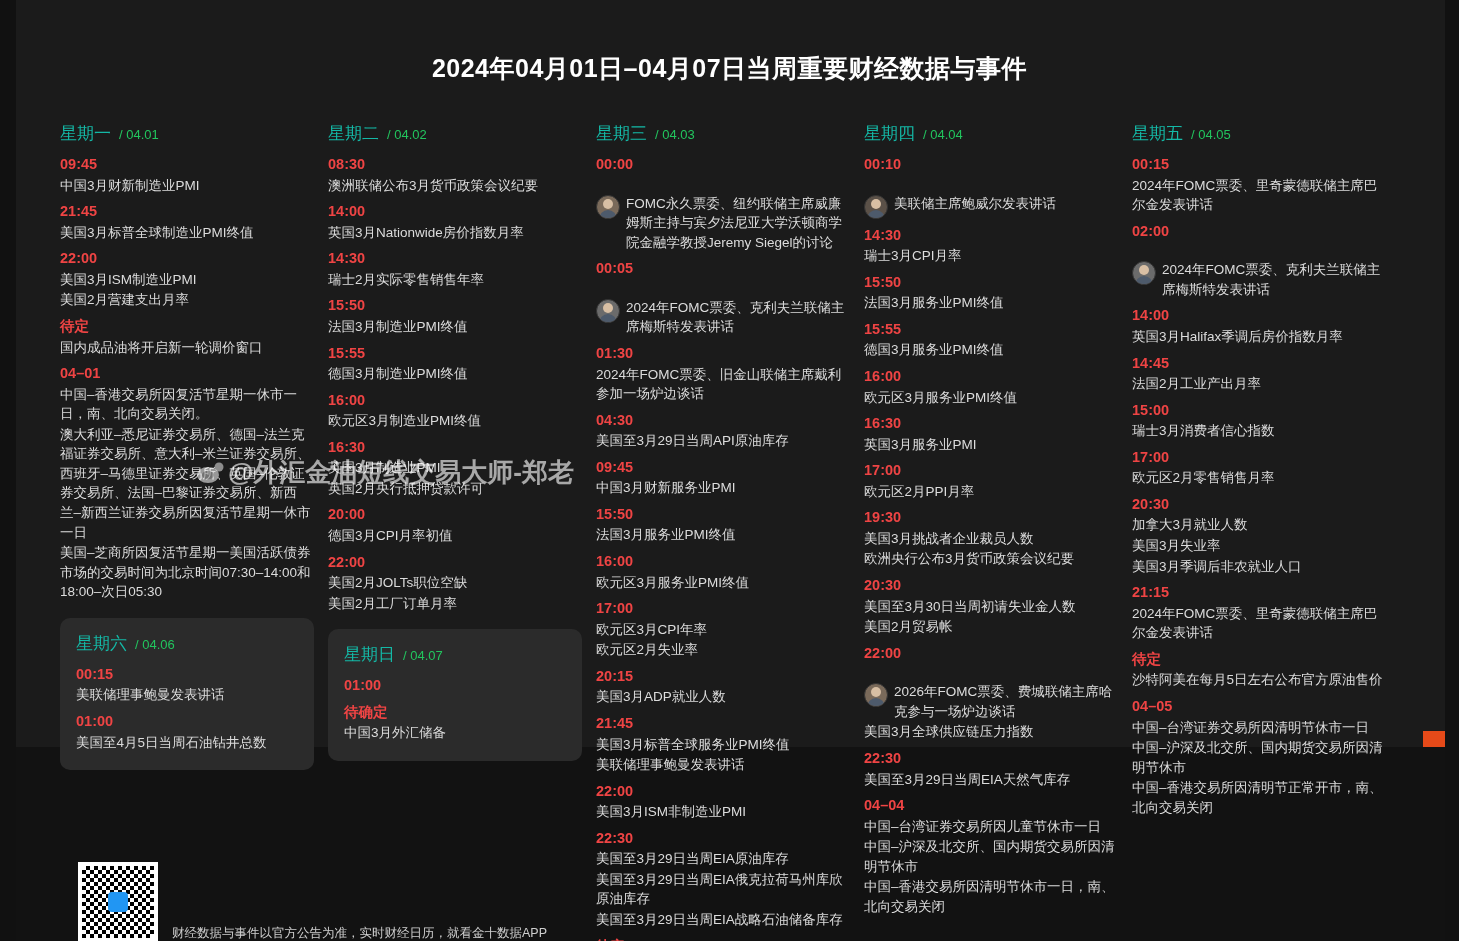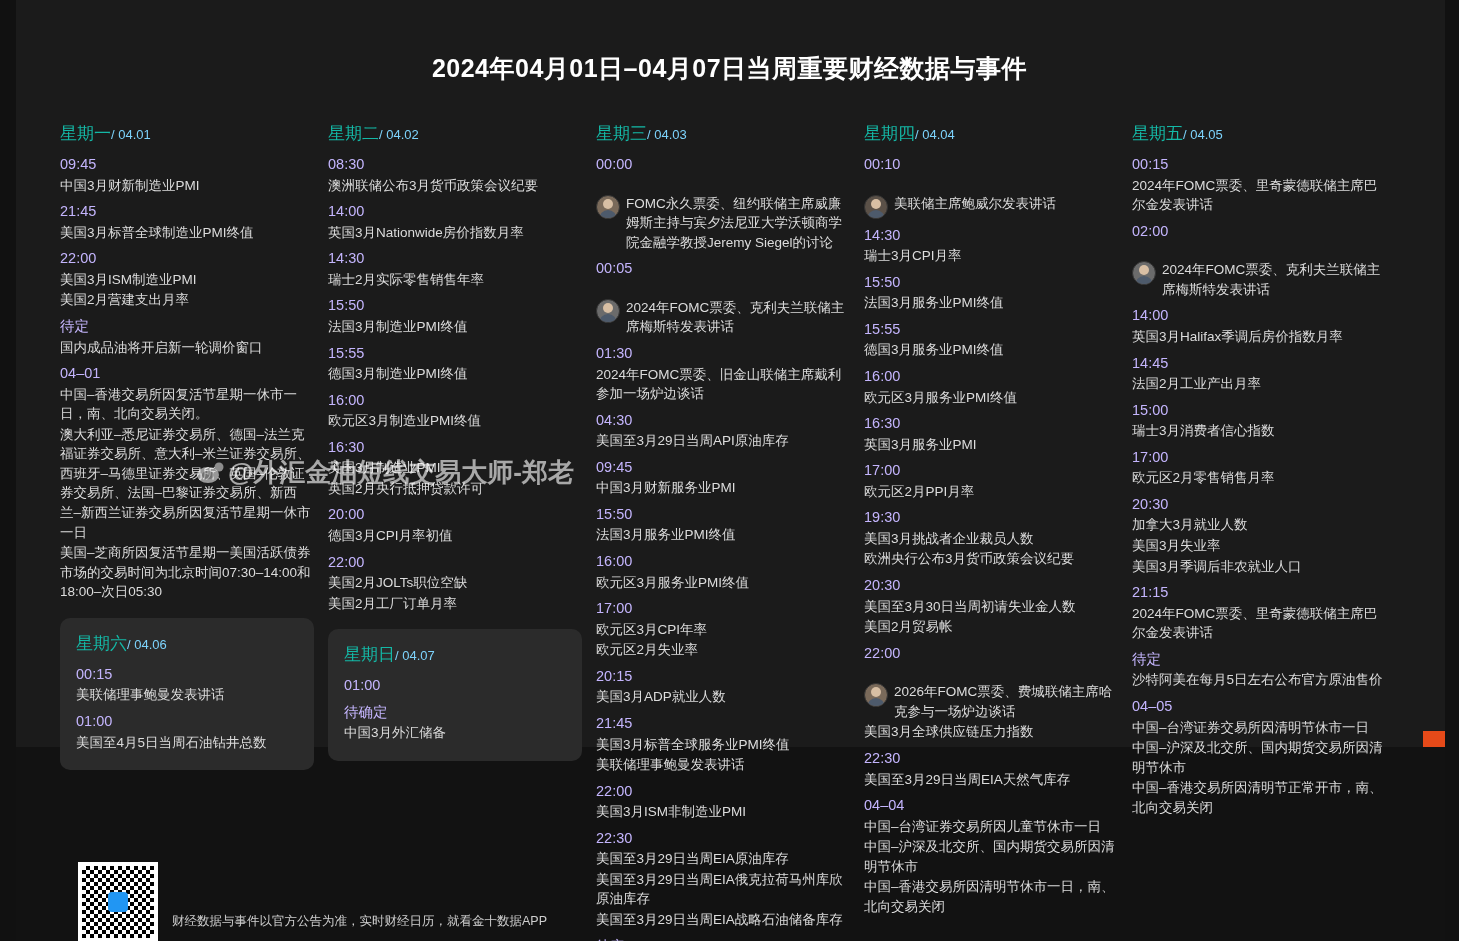--- a/index.html
+++ b/index.html
@@ -61,26 +61,27 @@
     margin-bottom: 10px;
     white-space: nowrap;
   }
   .day-name {
     font-size: 17px;
     font-weight: normal;
     color: #14b8a6;
   }
   .day-date {
     font-size: 13px;
-    color: #7dd3fc;
+    color: #22c55e;
+    margin-left: 8px;
   }
   .time {
-    color: #c4b5fd;
+    color: #ef4444;
     font-size: 14.5px;
-    font-weight: normal;
+    font-weight: bold;
     margin-top: 7px;
     line-height: 1.35;
   }
   .evt {
     font-size: 13.5px;
     line-height: 1.45;
     color: #dcdcdc;
     margin-top: 1px;
   }
   .evt-with-avatar {
@@ -165,21 +166,21 @@
     content: "";
     position: absolute;
     left: 26px; top: 26px;
     width: 20px; height: 20px;
     border-radius: 4px;
     background: #2196f3;
   }
   .footer-text {
     font-size: 12.5px;
     color: #cfcfcf;
-    padding-bottom: 12px;
+    padding-bottom: 0;
   }
   .corner-badge {
     position: absolute;
     right: 14px;
     bottom: 0px;
     width: 22px;
     height: 16px;
     background: #e64a19;
   }
 </style>

